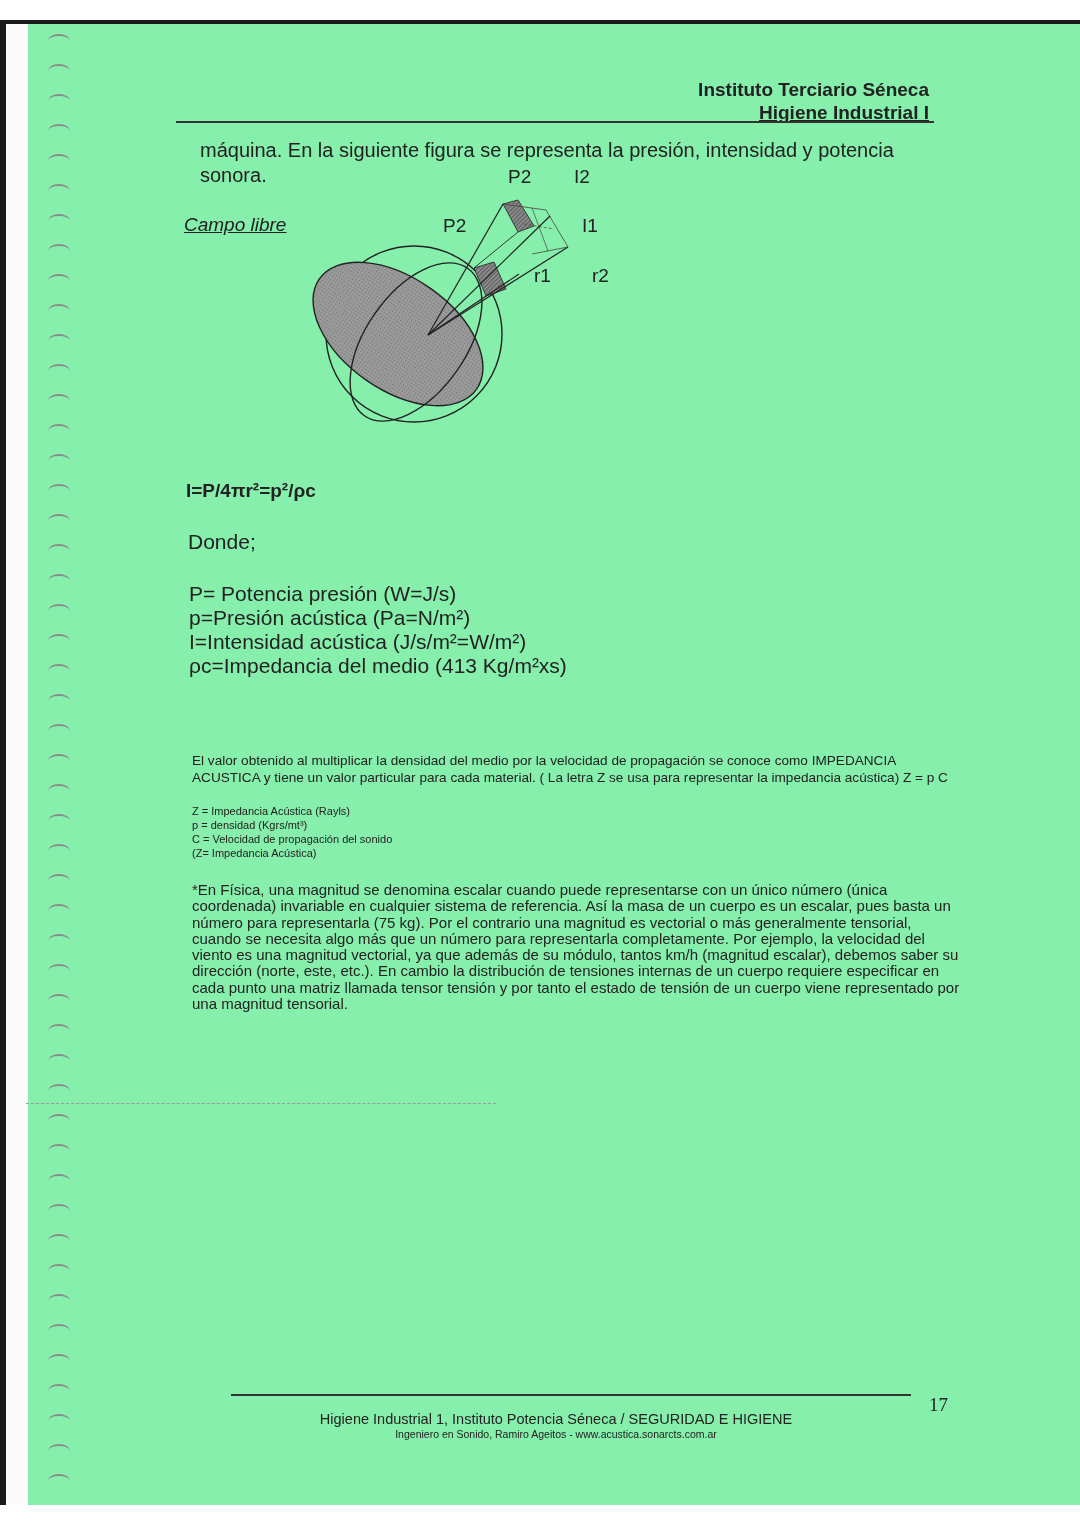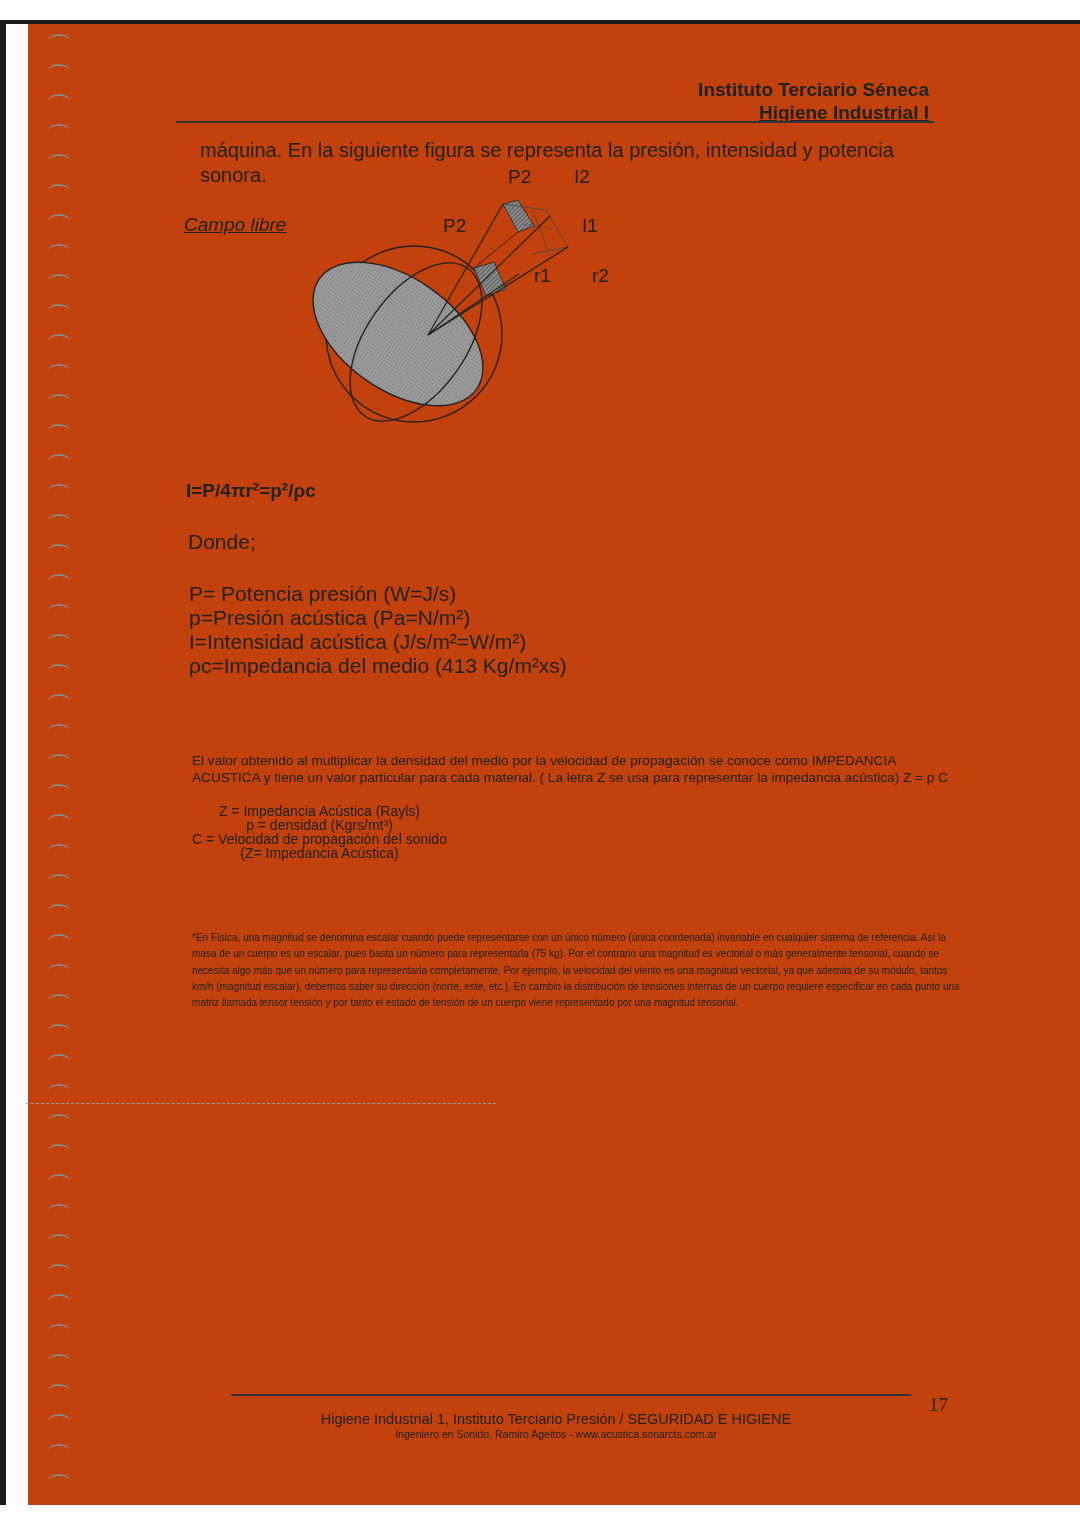--- a/index.html
+++ b/index.html
@@ -4,21 +4,21 @@
 <style>
   html, body { margin: 0; padding: 0; }
   body {
     width: 1080px; height: 1527px; position: relative; overflow: hidden;
     background: #ffffff;
     font-family: "Liberation Sans", sans-serif;
     color: #1c1c1c;
   }
   .page {
     position: absolute; left: 0; top: 20px; width: 1080px; height: 1485px;
-    background: #c2410c;
+    background: #86efac;
     border-top: 4px solid #1a1a1a;
     border-left: 6px solid #1a1a1a;
     box-sizing: border-box;
   }
   .margin-strip {
     position: absolute; left: 0; top: 0; width: 22px; height: 100%;
     background: #fbfbfb;
   }
   .holes { position: absolute; left: 42px; top: 10px; width: 30px; }
   .hole {
@@ -29,22 +29,22 @@
   .hdr .l2 { text-decoration: underline; }
   .hdr-rule { position: absolute; left: 170px; top: 97px; width: 758px; border-top: 2px solid #333; }
   .intro { position: absolute; left: 178px; top: 114px; width: 760px; font-size: 20px; line-height: 25px; color: #222; margin-left: 16px; }
   .campo { position: absolute; left: 178px; top: 190px; font-size: 19px; font-style: italic; text-decoration: underline; color: #222; }
   .lbl { position: absolute; font-size: 19px; color: #222; }
   .diagram { position: absolute; left: 290px; top: 150px; width: 340px; height: 270px; }
   .formula { position: absolute; left: 180px; top: 456px; font-size: 19px; font-weight: bold; color: #222; }
   .donde { position: absolute; left: 182px; top: 506px; font-size: 21px; color: #222; }
   .defs { position: absolute; left: 183px; top: 558px; font-size: 21px; line-height: 24px; color: #222; }
   .small { position: absolute; left: 186px; top: 728px; width: 760px; font-size: 13.6px; line-height: 17px; color: #222; }
-  .small2 { position: absolute; left: 186px; top: 780px; font-size: 14px; line-height: 14px; color: #222; text-align: center; }
-  .note { position: absolute; left: 186px; top: 906px; width: 770px; font-size: 10px; line-height: 16.3px; color: #222; }
+  .small2 { position: absolute; left: 186px; top: 780px; font-size: 11px; line-height: 14px; color: #222; }
+  .note { position: absolute; left: 186px; top: 858px; width: 770px; font-size: 15px; line-height: 16.3px; color: #222; }
   .sep { position: absolute; left: 20px; top: 1079px; width: 470px; border-top: 1px dashed #9a9a9a; }
   .foot-rule { position: absolute; left: 225px; top: 1370px; width: 680px; border-top: 2px solid #333; }
   .pageno { position: absolute; left: 923px; top: 1370px; font-family: "Liberation Serif", serif; font-size: 19px; color: #222; }
   .foot { position: absolute; left: 225px; top: 1386px; width: 650px; text-align: center; color: #222; }
   .foot .f1 { font-size: 14.5px; line-height: 18px; }
   .foot .f2 { font-size: 10.5px; line-height: 13px; }
 </style>
 </head>
 <body>
 
@@ -169,16 +169,16 @@
     <div>(Z=  Impedancia Acústica)</div>
   </div>
 
   <div class="note">*En Física, una magnitud se denomina escalar cuando puede representarse con un único número (única coordenada) invariable en cualquier sistema de referencia. Así la masa de un cuerpo es un escalar, pues basta un número para representarla (75 kg). Por el contrario una magnitud es vectorial o más generalmente tensorial, cuando se necesita algo más que un número para representarla completamente. Por ejemplo, la velocidad del viento es una magnitud vectorial, ya que además de su módulo, tantos km/h (magnitud escalar), debemos saber su dirección (norte, este, etc.). En cambio la distribución de tensiones internas de un cuerpo requiere especificar en cada punto una matriz llamada tensor tensión y por tanto el estado de tensión de un cuerpo viene representado por una magnitud tensorial.</div>
 
   <div class="sep"></div>
 
   <div class="foot-rule"></div>
   <div class="pageno">17</div>
   <div class="foot">
-    <div class="f1">Higiene Industrial 1, Instituto Terciario Presión / SEGURIDAD E HIGIENE</div>
+    <div class="f1">Higiene Industrial 1, Instituto Potencia Séneca / SEGURIDAD E HIGIENE</div>
     <div class="f2">Ingeniero en Sonido, Ramiro Ageitos - www.acustica.sonarcts.com.ar</div>
   </div>
 </div>
 
 </body></html>

